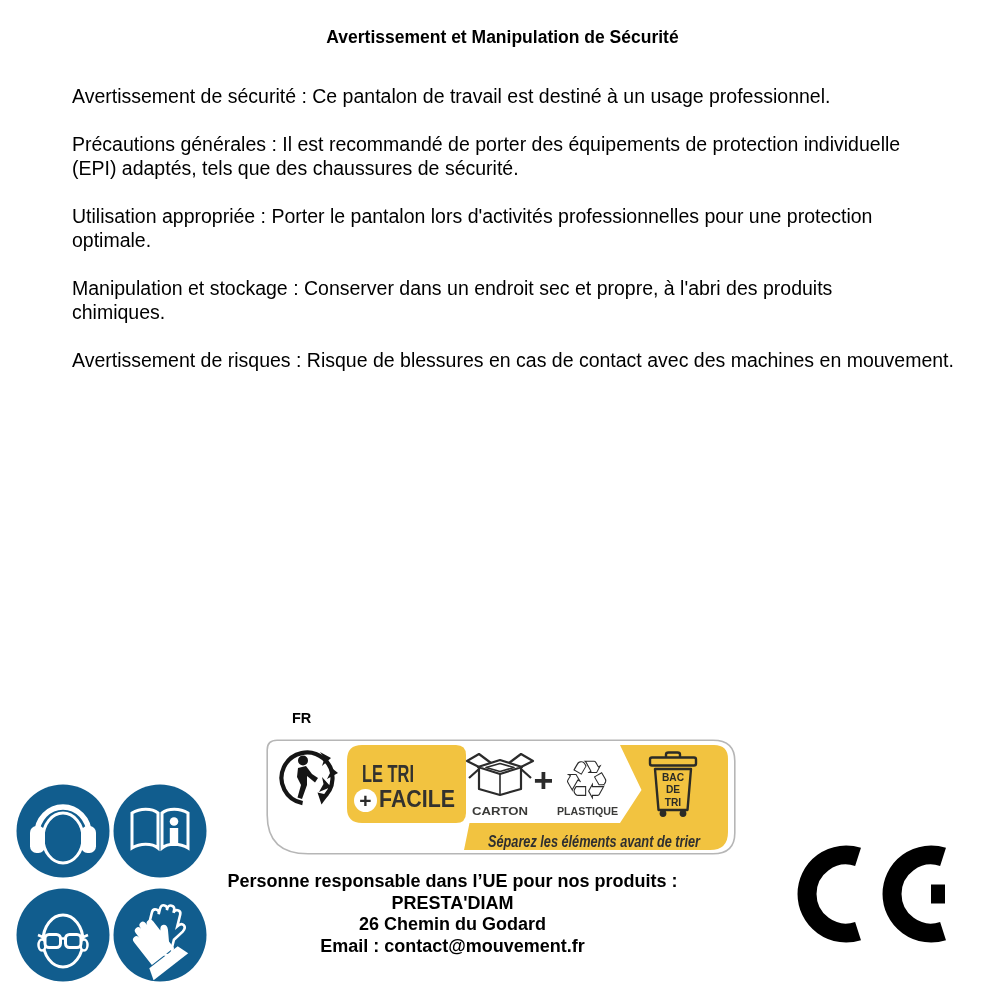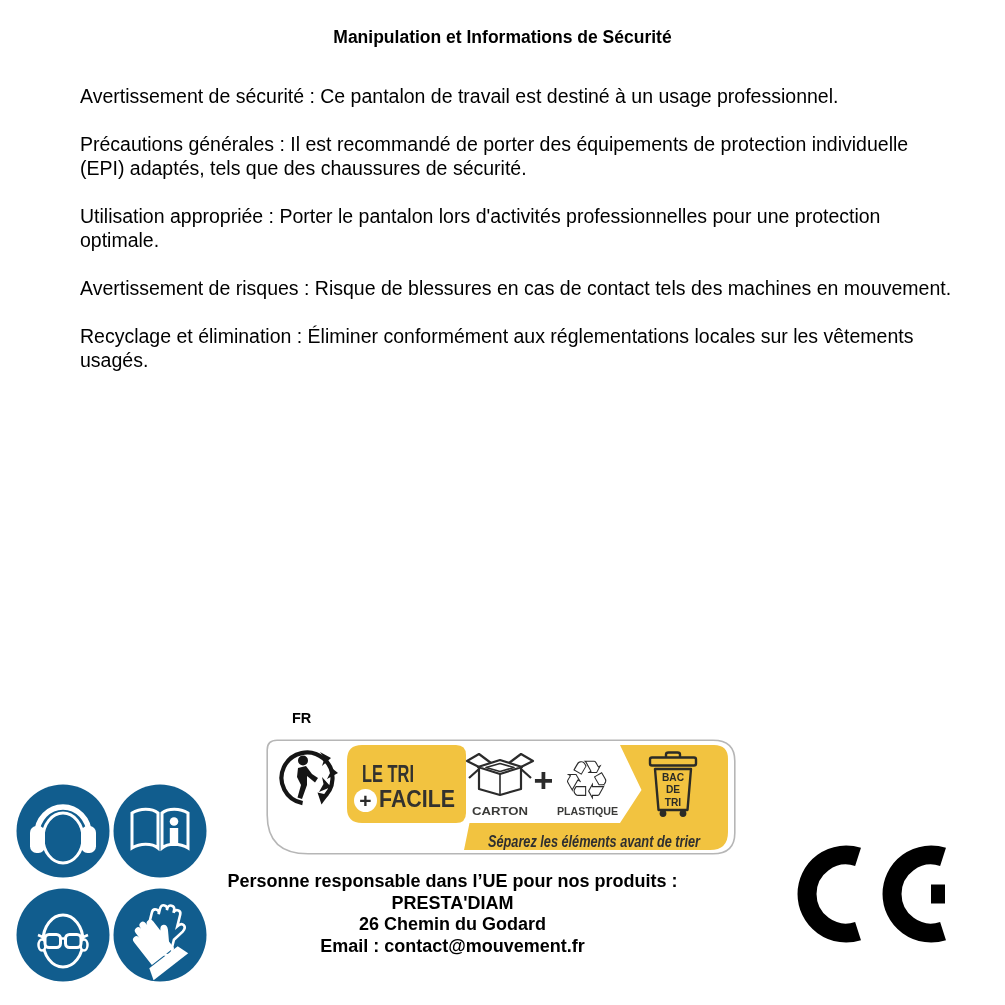--- a/index.html
+++ b/index.html
@@ -1,21 +1,21 @@
 <!DOCTYPE html>
 <html><head>
 <meta charset="utf-8">
 <style>
   html,body{margin:0;padding:0;background:#ffffff;}
   #page{position:relative;width:1005px;height:1005px;background:#fff;overflow:hidden;
         font-family:"Liberation Sans",sans-serif;color:#000;}
   .title{position:absolute;top:27px;left:0;width:1005px;text-align:center;
          font-size:17.5px;font-weight:bold;}
   .body-text{position:absolute;top:84px;left:72px;width:908px;font-size:19.5px;line-height:24px;}
-  .body-text p{margin:0 0 24px 8px;white-space:pre-line;}
+  .body-text p{margin:0 0 24px 0;white-space:pre-line;}
   .picto-grid{position:absolute;left:16px;top:784px;width:195px;height:200px;}
   .picto{position:absolute;width:94px;height:94px;}
   .p1{left:0;top:0}.p2{left:97px;top:0}.p3{left:0;top:104px}.p4{left:97px;top:104px}
   .fr-code{position:absolute;left:268px;top:710px;font-size:14.5px;font-weight:bold;margin-left:24px;}
   .banner{position:absolute;left:266px;top:739px;width:470px;height:116px;}
   .resp{position:absolute;left:0;top:871px;width:905px;text-align:center;
         font-size:18px;font-weight:bold;line-height:21.6px;}
   .ce{position:absolute;left:797px;top:844px;width:152px;height:100px;}
   svg text{font-family:"Liberation Sans",sans-serif;}
   .headline-txt{font-weight:800;fill:#33322E;}
@@ -23,31 +23,31 @@
   .bin-txt{font-weight:800;fill:#2B2B26;}
   .sep-txt{font-weight:800;fill:#2B2B2B;}
   .instr-txt{font-weight:bold;font-style:italic;fill:#2F2F2F;}
   .recycle-glyph{font-family:"DejaVu Sans",sans-serif;fill:#2B2B2B;}
 </style>
 </head>
 <body>
 
 <div id="page">
 
-  <div class="title">Manipulation et Informations de Sécurité</div>
+  <div class="title">Avertissement et Manipulation de Sécurité</div>
 
   <div class="body-text">
     <p>Avertissement de sécurité : Ce pantalon de travail est destiné à un usage professionnel.</p>
     <p>Précautions générales : Il est recommandé de porter des équipements de protection individuelle
 (EPI) adaptés, tels que des chaussures de sécurité.</p>
     <p>Utilisation appropriée : Porter le pantalon lors d'activités professionnelles pour une protection
 optimale.</p>
-    <p>Avertissement de risques : Risque de blessures en cas de contact tels des machines en mouvement.</p>
-    <p>Recyclage et élimination : Éliminer conformément aux réglementations locales sur les vêtements
-usagés.</p>
+    <p>Manipulation et stockage : Conserver dans un endroit sec et propre, à l'abri des produits
+chimiques.</p>
+    <p>Avertissement de risques : Risque de blessures en cas de contact avec des machines en mouvement.</p>
   </div>
 
   <div class="picto-grid">
     <svg class="picto p1" viewBox="0 0 94 94">
       <circle cx="47" cy="47" r="46.5" fill="#115D8E"></circle>
       <ellipse cx="47" cy="54" rx="20" ry="25" fill="none" stroke="#fff" stroke-width="3"></ellipse>
       <path d="M 21 50 A 26 27 0 0 1 73 50" fill="none" stroke="#fff" stroke-width="5.5"></path>
       <rect x="14" y="42" width="15" height="27" rx="6.5" fill="#fff"></rect>
       <rect x="65" y="42" width="15" height="27" rx="6.5" fill="#fff"></rect>
     </svg>

